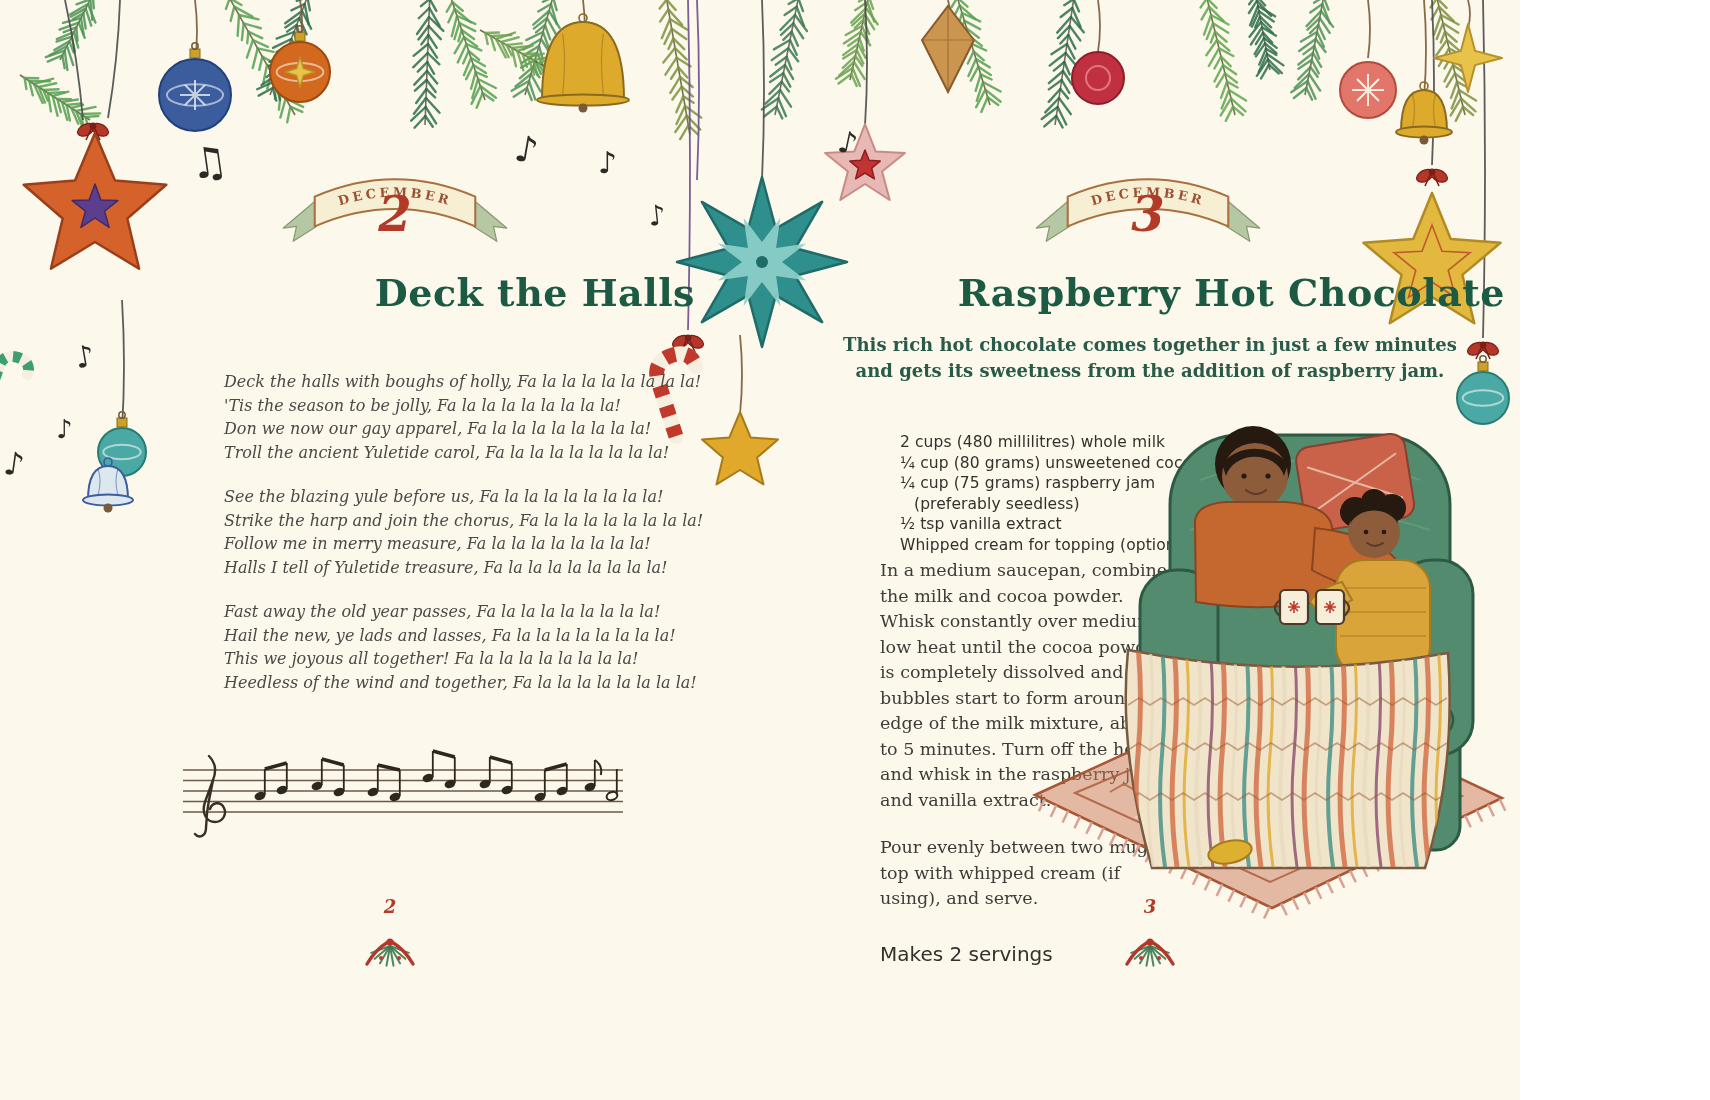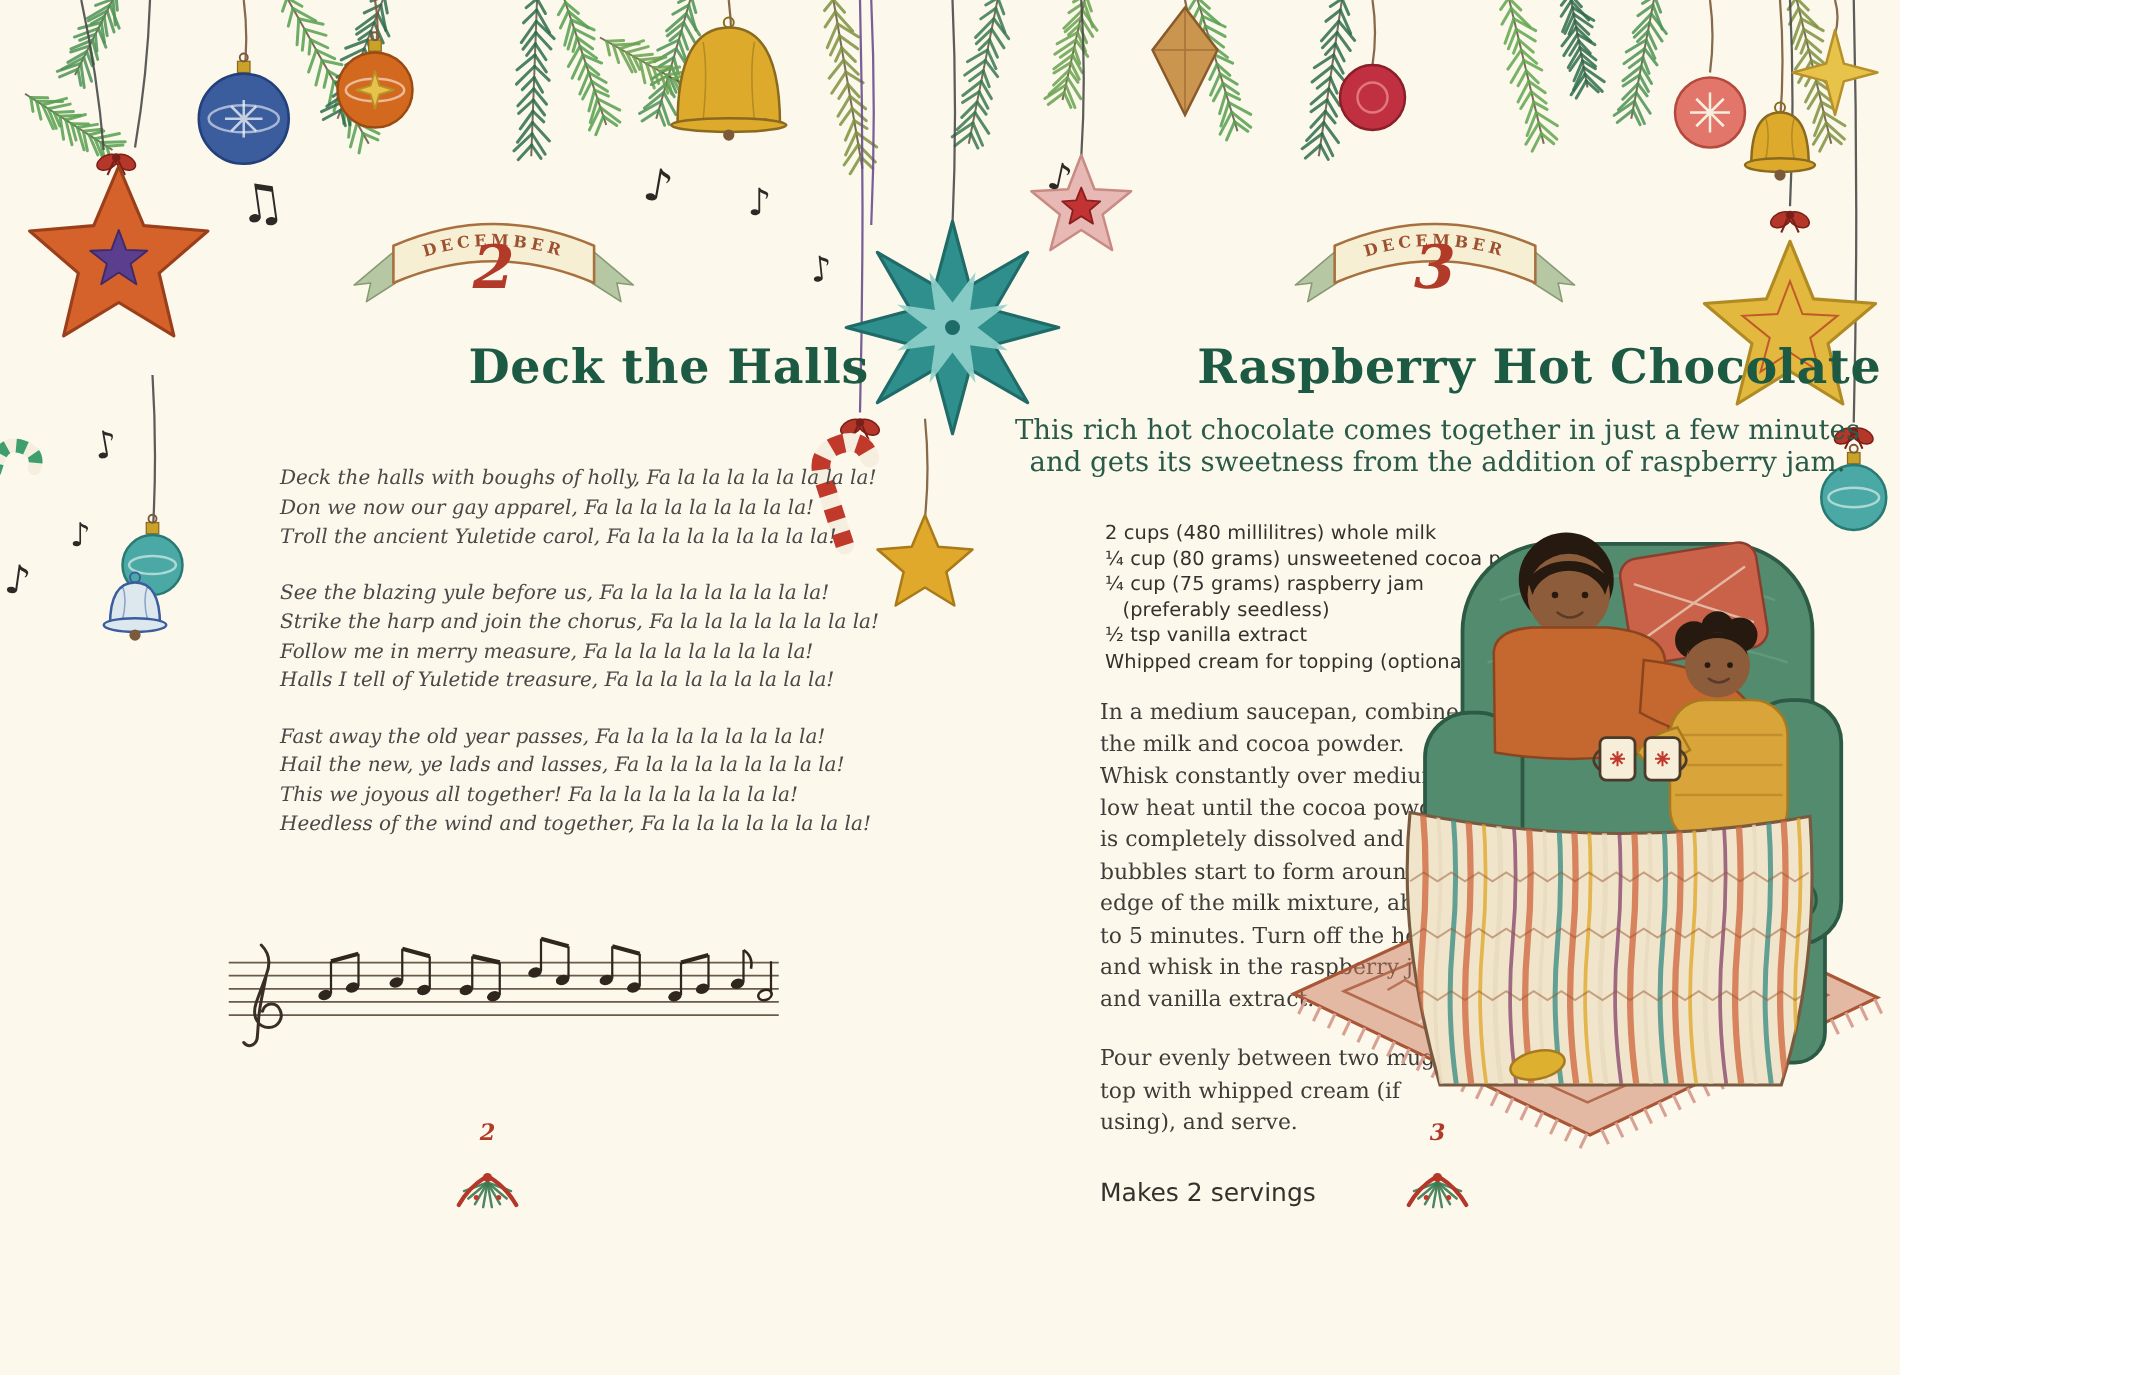--- a/index.html
+++ b/index.html
@@ -9,28 +9,28 @@
   #deco{position:absolute;left:0;top:0;width:1520px;height:1100px;pointer-events:none;}
   .page{position:absolute;top:0;height:1100px;}
   .banner-svg{position:absolute;width:240px;height:104px;}
   .day-num{position:absolute;width:120px;text-align:center;
            font-family:"DejaVu Serif",serif;font-style:italic;font-weight:bold;
            font-size:48px;color:#b23a28;line-height:1;}
   .page-title{position:absolute;text-align:right;
               font-family:"DejaVu Serif",serif;font-weight:bold;
               font-size:38px;color:#1c5a44;letter-spacing:.5px;white-space:nowrap;}
   .subtitle{position:absolute;text-align:center;font-family:"DejaVu Serif",serif;
-            font-weight:normal;font-size:22px;color:#2a5a49;line-height:26px;white-space:nowrap;}
+            font-weight:bold;font-size:18px;color:#2a5a49;line-height:26px;white-space:nowrap;}
   .lyrics{position:absolute;font-family:"DejaVu Serif",serif;font-style:italic;
           font-size:16px;color:#4a4947;line-height:23.5px;}
   .stanza{margin:0 0 21px 0;}
   .lyric-line{white-space:nowrap;}
   .ingredients{position:absolute;font-family:"DejaVu Sans","Liberation Sans",sans-serif;
                font-size:15.5px;color:#32312c;line-height:20.5px;letter-spacing:.1px;
-               list-style:none;margin:0;padding:0;}
+               list-style:none;margin:16px;padding:0;}
   .ingredients li{white-space:nowrap;}
   .ingredients li.indent{padding-left:14px;}
   .steps{position:absolute;width:302px;font-family:"DejaVu Serif",serif;
          font-size:17.5px;color:#3e3c38;line-height:25.5px;}
   .steps p{margin:0 0 22px 0;}
   .yield{font-family:"DejaVu Sans","Liberation Sans",sans-serif;font-size:20px;
          color:#32312c;margin-top:30px;}
   .folio-num{position:absolute;width:60px;text-align:center;
              font-family:"DejaVu Serif",serif;font-style:italic;font-weight:bold;
              font-size:18px;color:#b23a28;}
@@ -699,20 +699,21 @@
         <textPath href="#arc-l" startOffset="50%" text-anchor="middle">DECEMBER</textPath>
       </text>
     </svg>
     <div class="day-num" style="left:335px;top:190px;">2</div>
 
     <div class="page-title" style="left:95px;top:270px;width:600px;">Deck the Halls</div>
 
     <div class="lyrics" style="left:224px;top:370px;">
         <div class="stanza">
           <div class="lyric-line">Deck the halls with boughs of holly, Fa la la la la la la la la!</div>
+          <div class="lyric-line">'Tis the season to be jolly, Fa la la la la la la la la!</div>
           <div class="lyric-line">Don we now our gay apparel, Fa la la la la la la la la!</div>
           <div class="lyric-line">Troll the ancient Yuletide carol, Fa la la la la la la la la!</div>
         </div>
         <div class="stanza">
           <div class="lyric-line">See the blazing yule before us, Fa la la la la la la la la!</div>
           <div class="lyric-line">Strike the harp and join the chorus, Fa la la la la la la la la!</div>
           <div class="lyric-line">Follow me in merry measure, Fa la la la la la la la la!</div>
           <div class="lyric-line">Halls I tell of Yuletide treasure, Fa la la la la la la la la!</div>
         </div>
         <div class="stanza">

